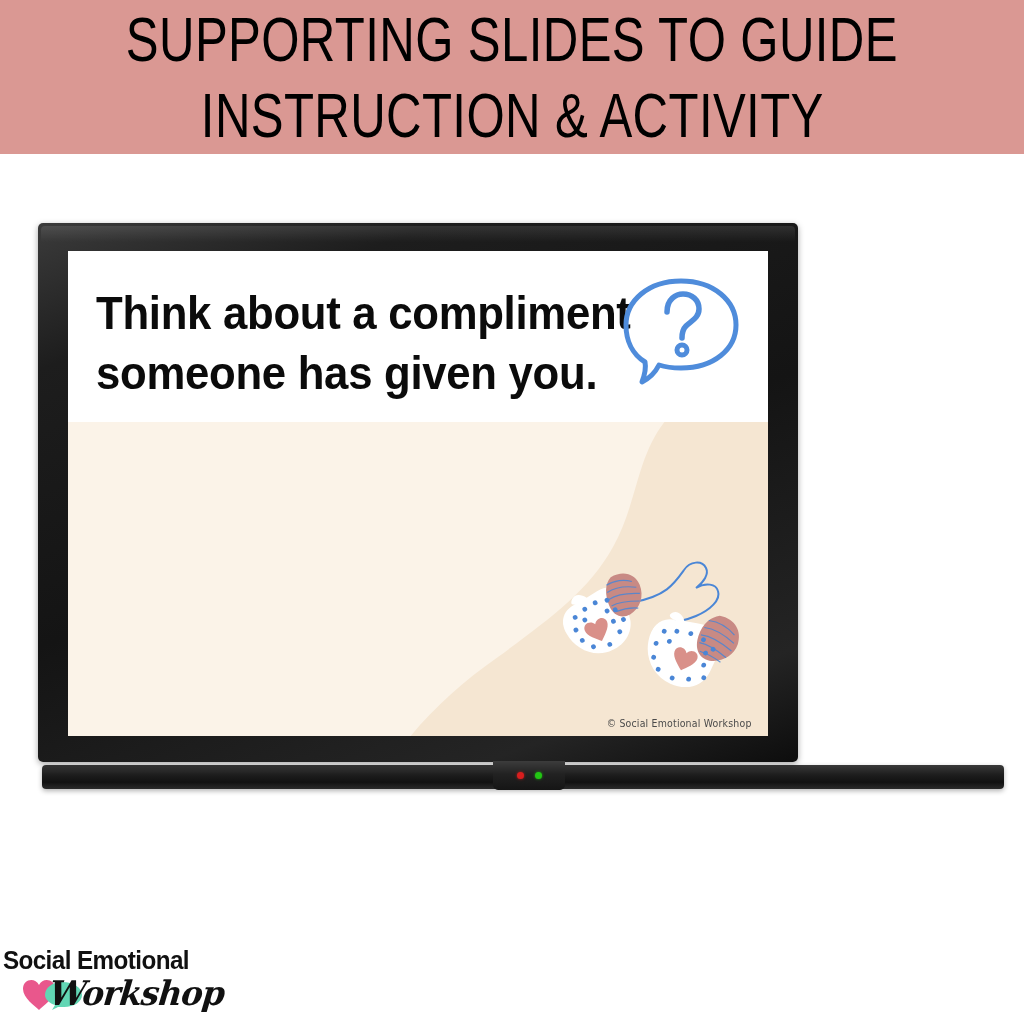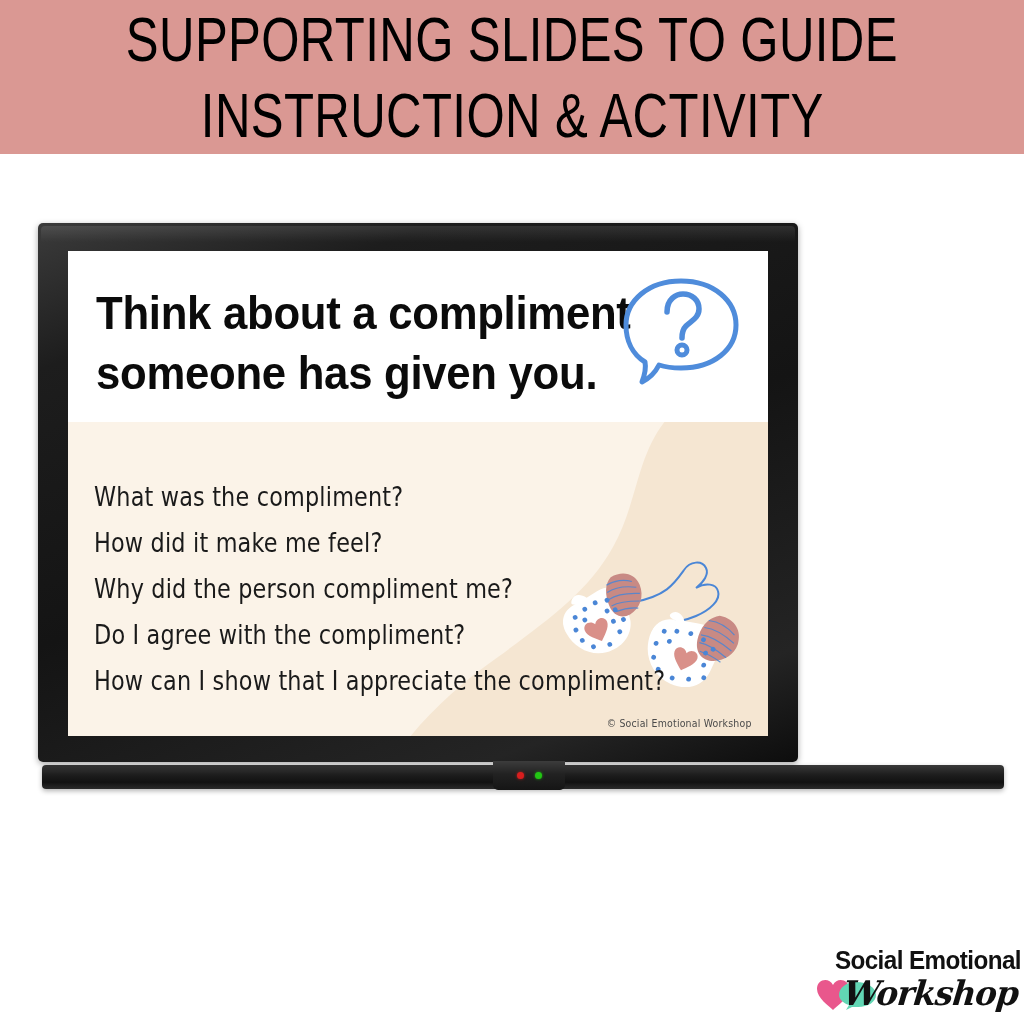--- a/index.html
+++ b/index.html
@@ -210,21 +210,21 @@
 
   
   .footer-logo {
     position: absolute;
     left: 0;
     top: 946px;
     width: 1024px;
     height: 78px;
     display: flex;
     flex-direction: column;
-    align-items: flex-end;
+    align-items: flex-start;
     justify-content: flex-start;
   }
   .logo-top {
     color: #111111;
     font-family: "Liberation Sans", sans-serif;
     font-weight: 700;
     font-size: 25px;
     letter-spacing: -0.6px;
     line-height: 28px;
     white-space: nowrap;
@@ -298,27 +298,20 @@
       <div class="slide-body">
 
         <svg class="blob" viewBox="0 0 420 420" preserveAspectRatio="none">
           <path d="M420 0 L420 420 L-10 420
                    C20 370 60 330 110 295
                    C160 258 200 230 225 185
                    C250 140 248 95 278 58
                    C300 30 345 10 420 0 Z" fill="#F5E6D2"></path>
         </svg>
 
-        <div class="question-list">
-          <div class="question-line">What was the compliment?</div>
-          <div class="question-line">How did it make me feel?</div>
-          <div class="question-line">Why did the person compliment me?</div>
-          <div class="question-line">Do I agree with the compliment?</div>
-          <div class="question-line">How can I show that I appreciate the compliment?</div>
-        </div>
 
         <svg class="mittens" viewBox="0 0 200 150">
 
           <path d="M78 62 C110 56 118 44 128 30 C134 21 146 20 150 28 C153 34 148 42 140 48
                    C150 42 160 44 162 51 C165 60 154 70 140 76 C128 81 118 82 112 82" fill="none" stroke="#4A86D6" stroke-width="2"></path>
 
           <g transform="rotate(-22 55 78)">
             <path d="M28 52 C14 52 6 62 8 76 C10 92 22 106 38 108 C54 110 68 102 72 88
                      L76 58 C72 50 62 46 52 48 L40 50 C36 44 30 42 26 46 C22 50 24 52 28 52 Z" fill="#FFFFFF"></path>
 

